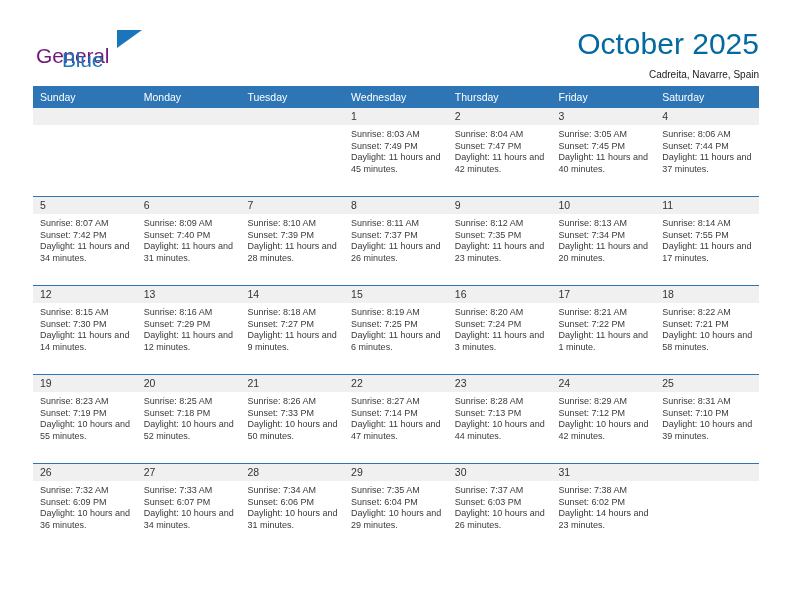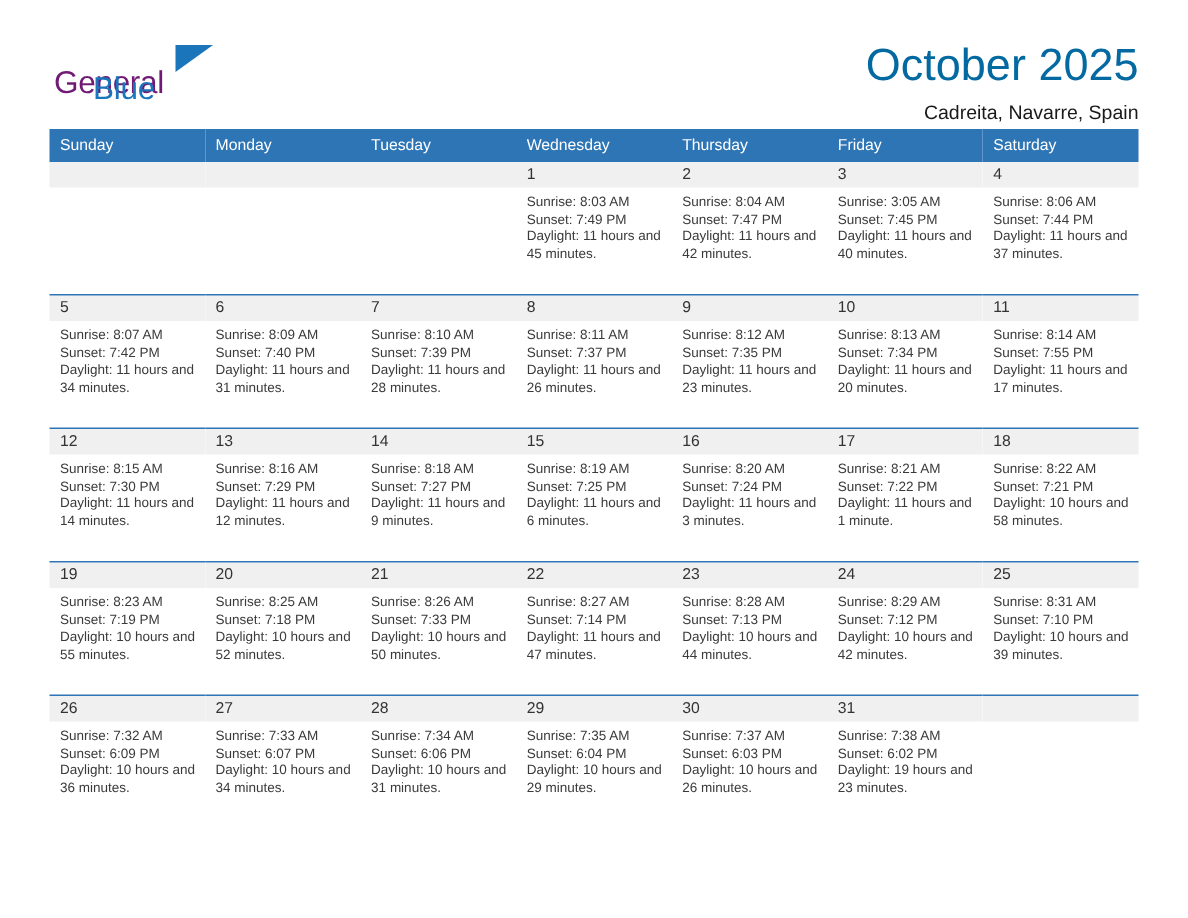--- a/index.html
+++ b/index.html
@@ -71,21 +71,21 @@
     padding-top: 0px;
   }
   .cal-title {
     font-size: 30px;
     font-weight: normal;
     color: #0369a1;
     line-height: 32px;
     white-space: nowrap;
   }
   .cal-subtitle {
-    font-size: 13px;
+    font-size: 10px;
     color: #1a1a1a;
     line-height: 20px;
     margin-top: 5px;
     white-space: nowrap;
   }
 
   
   .cal {
     width: 726px;
     border-collapse: collapse;
@@ -493,21 +493,21 @@
                 <div class="wrap">Daylight: 10 hours and 26 minutes.</div>
               </div>
             </div>
           </td>
           <td>
             <div class="cell-inner">
               <div class="daynum">31</div>
               <div class="info">
                 <div>Sunrise: 7:38 AM</div>
                 <div>Sunset: 6:02 PM</div>
-                <div class="wrap">Daylight: 19 hours and 23 minutes.</div>
+                <div class="wrap">Daylight: 14 hours and 23 minutes.</div>
               </div>
             </div>
           </td>
           <td>
             <div class="cell-inner">
               <div class="daynum empty"></div>
             </div>
           </td>
         </tr>
       </tbody>

